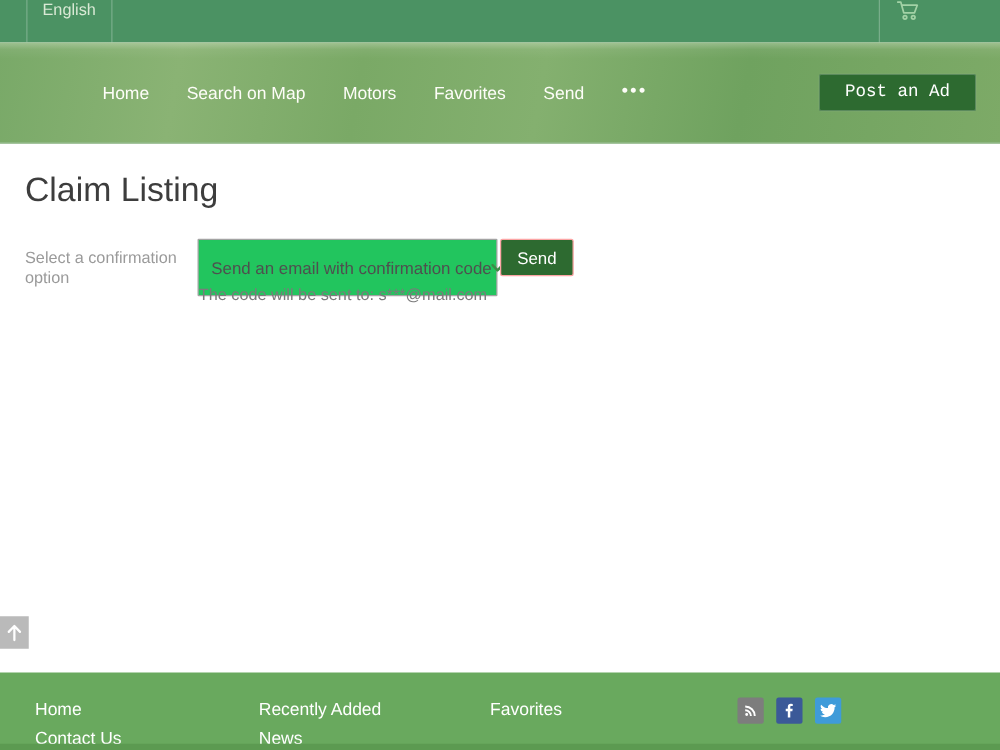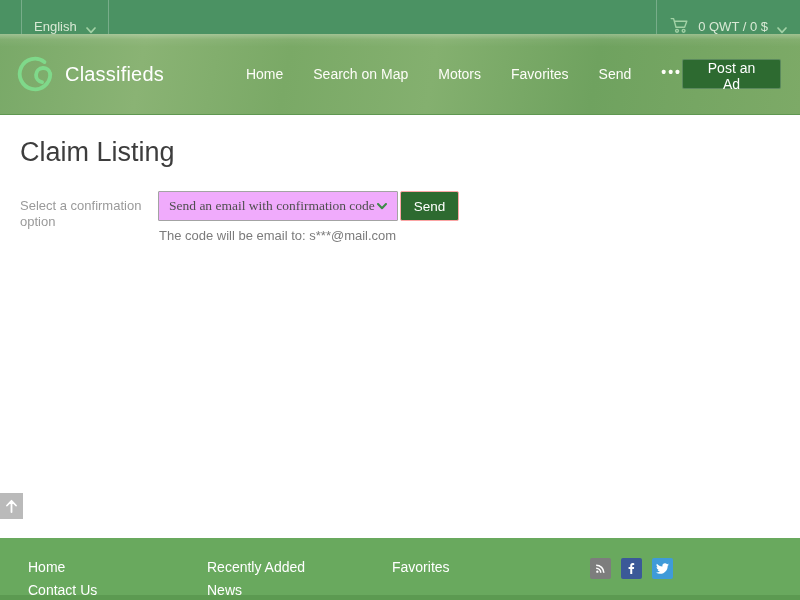--- a/index.html
+++ b/index.html
@@ -4,22 +4,22 @@
 <style>
   * { margin:0; padding:0; box-sizing:border-box; }
   html,body { background:#e8e8e8; }
   body { font-family:"Liberation Sans", sans-serif; }
   .page { position:relative; width:800px; height:600px; background:#fff; overflow:hidden; margin:0 auto; }
 
   
   .topbar { position:absolute; top:0; left:0; width:800px; height:34px;
     background:#4b9263; display:flex; align-items:stretch; padding-left:21px;
     color:#d9e9d5; font-size:13px; }
-  .tb-sec { display:flex; align-items:flex-end; gap:9px; padding:0 13px;
-    border-left:1px solid rgba(255,255,255,0.25); cursor:pointer; }
+  .tb-sec { display:flex; align-items:flex-start; gap:22px; padding:0 13px;
+    border-left:1px solid rgba(255,255,255,0.25); cursor:pointer;flex-direction:column; }
   .tb-sec.lang { border-right:1px solid rgba(255,255,255,0.25); padding:0 12px; }
   .tb-sec.cart { margin-left:auto; }
   .tb-sec.currency { border-right:1px solid rgba(255,255,255,0.25); margin-right:18px; }
   .chev { width:10px; height:7px; flex:0 0 auto; }
   .chev polyline { fill:none; stroke:#a3d2a6; stroke-width:1.7; stroke-linecap:round; stroke-linejoin:round; }
   .tb-ico { flex:0 0 auto; }
   .tb-ico path, .tb-ico circle { fill:none; stroke:#a3d2a6; stroke-width:1.4; stroke-linecap:round; stroke-linejoin:round; }
 
   
   .navbar { position:absolute; top:34px; left:0; width:800px; height:81px;
@@ -29,32 +29,32 @@
     border-bottom:1px solid #5f9751;
     display:flex; align-items:center; }
   .brand { display:flex; align-items:center; margin-left:14px; cursor:pointer; }
   .logo { width:42px; height:42px; }
   .logo path { fill:none; stroke:#7fd98a; stroke-width:4; stroke-linecap:round; }
   .brand-name { color:#fff; font-size:20px; margin-left:9px; letter-spacing:0.2px; }
   .nav { display:flex; align-items:center; gap:30px; margin-left:82px; }
   .nav a { color:#fdfdf8; font-size:14px; text-decoration:none; cursor:pointer; white-space:nowrap; }
   .nav-more { font-size:11px; letter-spacing:2px; font-weight:bold; position:relative; top:-2px; }
   .post-ad { margin-left:auto; margin-right:19px; height:30px; padding:0 20px;
-    background:#2d6a30; color:#fff; font-size:14px; font-family:Liberation Sans, sans-serif;
+    background:#2d6a30; color:#fff; font-size:14px; font-family:Liberation Mono, monospace;
     border:1px solid rgba(255,255,255,0.22); border-radius:2px; cursor:pointer; }
 
   
   .content { position:absolute; top:115px; left:0; width:800px; height:423px; background:#fff;padding-left:36px; }
   .page-title { position:absolute; left:20px; top:22px; font-size:27px; font-weight:300;
     color:#3d3d3d; }
   .form-label { position:absolute; left:20px; top:83px; width:132px;
     font-size:13px; line-height:16px; color:#9a9a9a; }
-  .select { position:absolute; left:158px; top:76px; width:240px; height:30px;
-    background:#f0abfc; border:1px solid #a3a3a3; border-radius:1px;
-    display:flex; align-items:center; padding:0 10px; cursor:pointer;font-family:Liberation Serif, serif; }
+  .select { position:absolute; left:158px; top:76px; width:240px; height:46px;
+    background:#22c55e; border:1px solid #a3a3a3; border-radius:1px;
+    display:flex; align-items:center; padding:0 10px; cursor:pointer; }
   .select-val { font-size:13.5px; color:#4f4f4f; flex:1 1 auto; white-space:nowrap; }
   .select .chev polyline { stroke:#3c8c47; stroke-width:2; }
   .send-btn { position:absolute; left:400px; top:76px; width:59px; height:30px;
     background:#2d6a30; color:#fff; font-size:13.5px; font-family:inherit;
     border:1px solid #fca5a5; border-radius:2px; cursor:pointer; }
   .helper { position:absolute; left:159px; top:113px; font-size:13px; color:#7b7b7b; }
 
   
   .scroll-top { position:absolute; left:0; top:493px; width:23px; height:26px;
     background:#bababa; border:none; cursor:pointer; display:flex; align-items:center; justify-content:center; }
@@ -95,27 +95,20 @@
           <circle cx="13.6" cy="13.8" r="1.4"></circle>
       </svg>
       <span>0 QWT / 0 $</span>
       <svg class="chev" viewBox="0 0 10 7">
           <polyline points="1,1 5,5.3 9,1"></polyline>
         </svg>
     </div>
   </div>
 
   <div class="navbar">
-    <div class="brand">
-      <svg class="logo" viewBox="0 0 44 44">
-        <path d="M31.9 9.4 A16 16 0 1 0 38 22"></path>
-        <path d="M38 22 A7.5 7.5 0 1 0 29.4 30.6"></path>
-      </svg>
-      <span class="brand-name">Classifieds</span>
-    </div>
     <nav class="nav">
       <a>Home</a>
       <a>Search on Map</a>
       <a>Motors</a>
       <a>Favorites</a>
       <a>Send</a>
       <a class="nav-more">•••</a>
     </nav>
     <button class="post-ad">Post an Ad</button>
   </div>
@@ -123,21 +116,21 @@
   <div class="content">
     <h1 class="page-title">Claim Listing</h1>
     <div class="form-label">Select a confirmation option</div>
     <div class="select">
       <span class="select-val">Send an email with confirmation code</span>
       <svg class="chev" viewBox="0 0 10 7">
           <polyline points="1,1 5,5.3 9,1"></polyline>
         </svg>
     </div>
     <button class="send-btn">Send</button>
-    <div class="helper">The code will be email to: s***@mail.com</div>
+    <div class="helper">The code will be sent to: s***@mail.com</div>
   </div>
 
   <button class="scroll-top">
     <svg viewBox="0 0 15 16">
       <path d="M7.5 14 V3 M3 7.5 L7.5 2.8 L12 7.5"></path>
     </svg>
   </button>
 
   <div class="footer">
     <div class="footer-inner">

